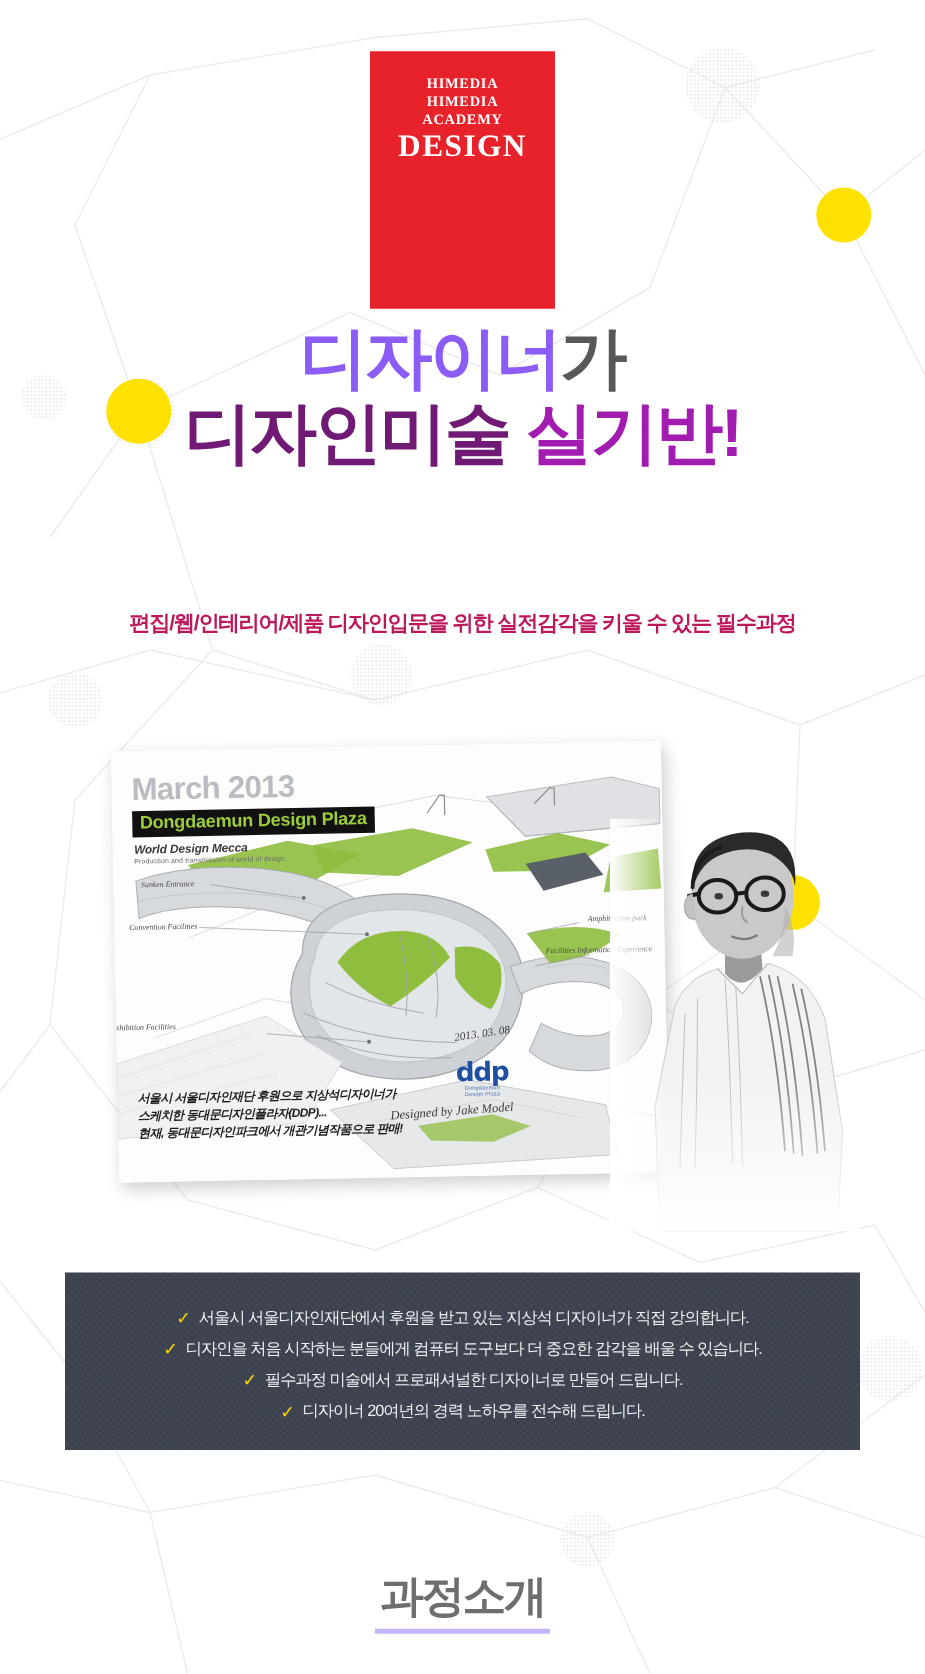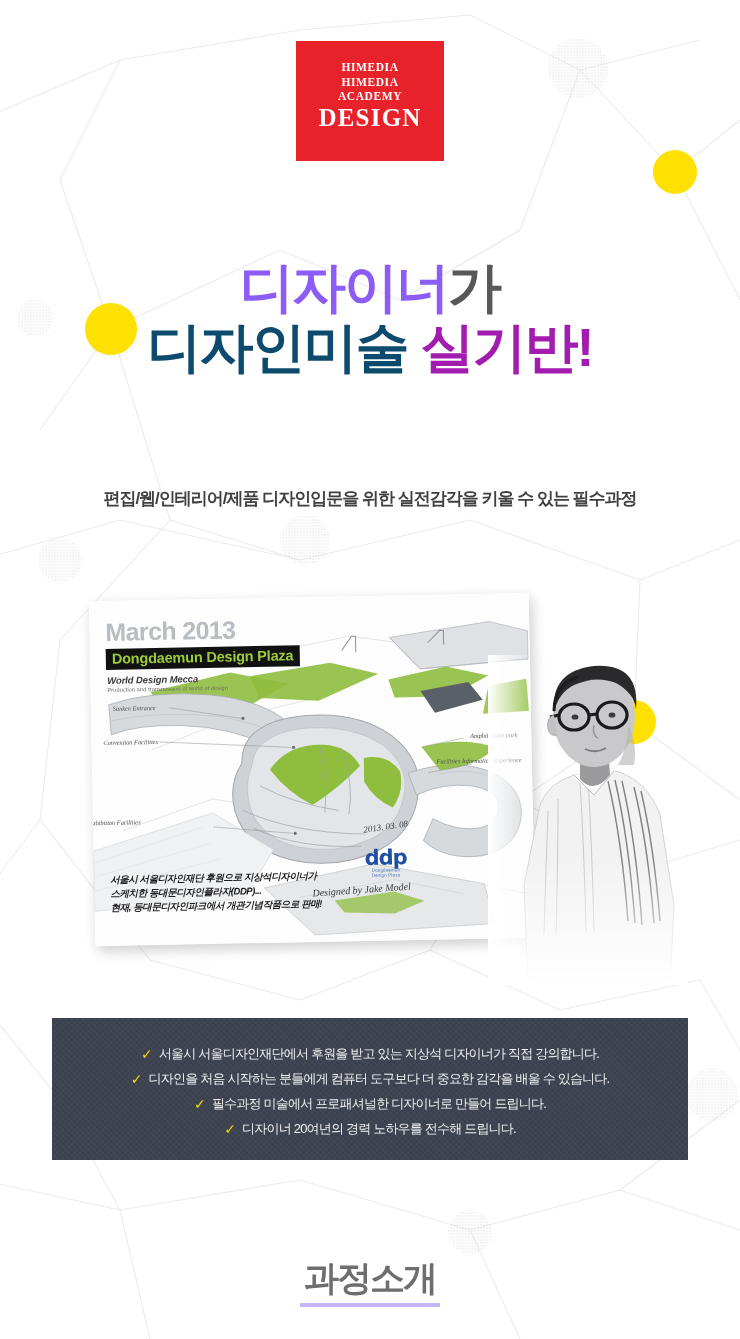--- a/index.html
+++ b/index.html
@@ -16,21 +16,21 @@
   .dot-yellow {
     position:absolute; border-radius:50%; background:#ffe100; z-index:2;
   }
   .dot-y1 { left:85px;  top:303px; width:52px; height:52px; }
   .dot-y2 { left:653px; top:150px; width:44px; height:44px; }
   .dot-y3 { left:612px; top:700px; width:44px; height:44px; }
 
   
   .logo-wrap { position:absolute; left:296px; top:41px; z-index:6; }
   .logo {
-    width:148px; height:120px; background:#e8222a; color:#fff;
+    width:148px; height:206px; background:#e8222a; color:#fff;
     display:flex; flex-direction:column; align-items:center;
     justify-content:flex-start; padding-top:19px;
     font-family:"Liberation Serif","DejaVu Serif",serif;
   }
   .logo .l-small {
     font-size:11.5px; font-weight:bold; line-height:14.5px;
     letter-spacing:.6px; text-align:center;
   }
   .logo .l-the {
     font-size:48px; line-height:48px; letter-spacing:1px; margin-top:6px;
@@ -39,26 +39,26 @@
     font-size:25px; line-height:27px; letter-spacing:1.2px; font-weight:bold;
   }
 
   
   .headline { position:absolute; left:0; top:258px; width:740px; text-align:center; z-index:5; }
   .hl-1 { font-size:54px; font-weight:bold; line-height:58px; letter-spacing:-2px; }
   .hl-1 .red { color:#8b5cf6; }
   .hl-1 .gray { color:#58585a; }
   .hl-2 { font-size:42px; color:#7c7c7e; line-height:48px; letter-spacing:-2px; margin-top:-2px; }
   .hl-3 { font-size:54px; font-weight:bold; line-height:58px; letter-spacing:-2px; margin-top:2px; }
-  .hl-3 .red { color:#0c4a6e; }
+  .hl-3 .red { color:#701a75; }
   .hl-3 .dark { color:#a21caf; }
 
   
   .sub { position:absolute; left:0; top:486px; width:740px; text-align:center; z-index:5; }
-  .sub-1 { font-size:17px; font-weight:bold; color:#404040; letter-spacing:-1px; line-height:26px;text-align:center; }
+  .sub-1 { font-size:17px; font-weight:bold; color:#be185d; letter-spacing:-1px; line-height:26px;text-align:center; }
   .sub-2 { font-size:17.5px; color:#4a4a4c; letter-spacing:-1px; line-height:30px; margin-top:4px; }
   .sub-2 .red { color:#e8222a; font-weight:bold; }
 
   
   .poster {
     position:absolute; left:92px; top:597px; width:440px; height:345px; z-index:4;
     background:#fdfdfd; transform:rotate(-1.1deg);
     box-shadow:3px 5px 14px rgba(0,0,0,.20);
     overflow:hidden;
   }

